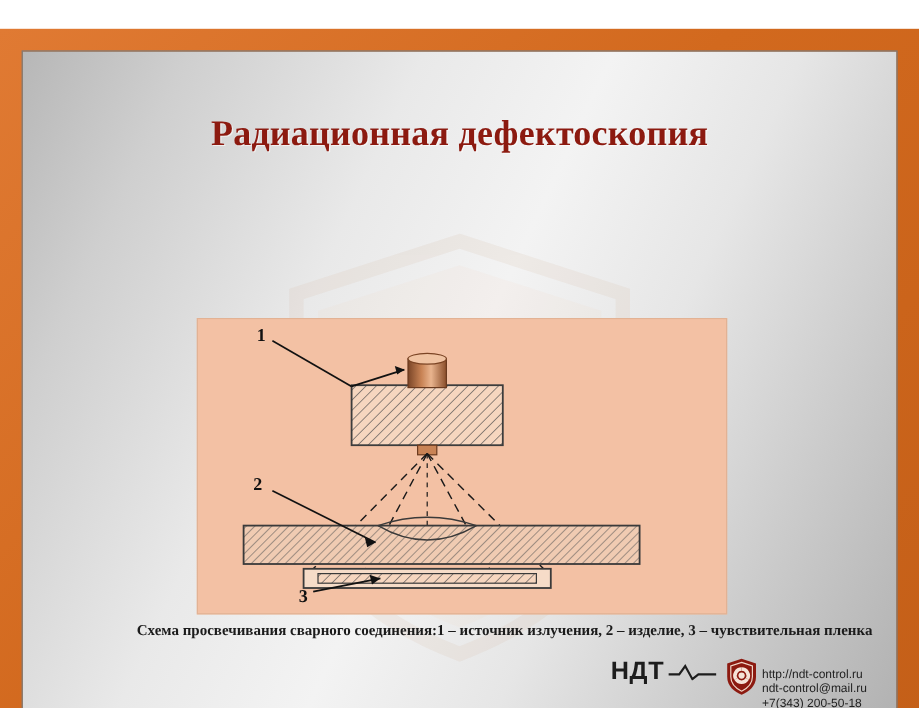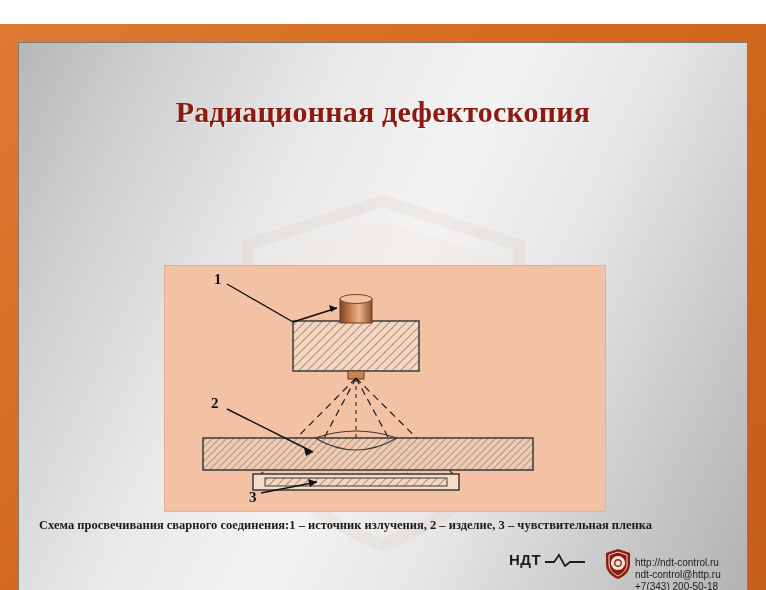--- a/index.html
+++ b/index.html
@@ -82,42 +82,42 @@
     border: 1px solid #e2b294;
     overflow: hidden;
   }
   .fig-svg { display: block; }
 
   .caption {
     position: absolute;
     left: 20px;
     right: 20px;
     top: 473px;
-    text-align: left;
+    text-align: right;
     font-family: "Liberation Serif", serif;
     font-weight: bold;
     font-size: 12.5px;
     line-height: 18px;
     color: #1b1b1b;
   }
 
   .logo {
     position: absolute;
     left: 490px;
     top: 505px;
     width: 230px;
     height: 62px;
   }
   .logo-word {
     position: absolute;
     left: 0;
     top: 0;
     font-family: "Liberation Sans", sans-serif;
     font-weight: bold;
-    font-size: 15px;
+    font-size: 21px;
     line-height: 23px;
     color: #1d1d1d;
     letter-spacing: 0.5px;
   }
   .logo-word .ndt-row {
     display: flex;
     align-items: center;
     gap: 4px;
   }
   .logo-contact {
@@ -239,19 +239,19 @@
         <g transform="translate(13,15)" fill="#f5e3d8">
           <circle r="2.6"></circle>
           <path d="M0,-7 A7,7 0 0,1 6.1,3.5 L3.5,2 A4,4 0 0,0 0,-4 Z"></path>
           <path d="M0,-7 A7,7 0 0,1 6.1,3.5 L3.5,2 A4,4 0 0,0 0,-4 Z" transform="rotate(120)"></path>
           <path d="M0,-7 A7,7 0 0,1 6.1,3.5 L3.5,2 A4,4 0 0,0 0,-4 Z" transform="rotate(240)"></path>
         </g>
       </svg>
 
       <div class="logo-contact">
         <div>http://ndt-control.ru</div>
-        <div>ndt-control@http.ru</div>
+        <div>ndt-control@mail.ru</div>
         <div>+7(343) 200-50-18</div>
       </div>
     </div>
 
   </div>
 </div>
 
 </body></html>

